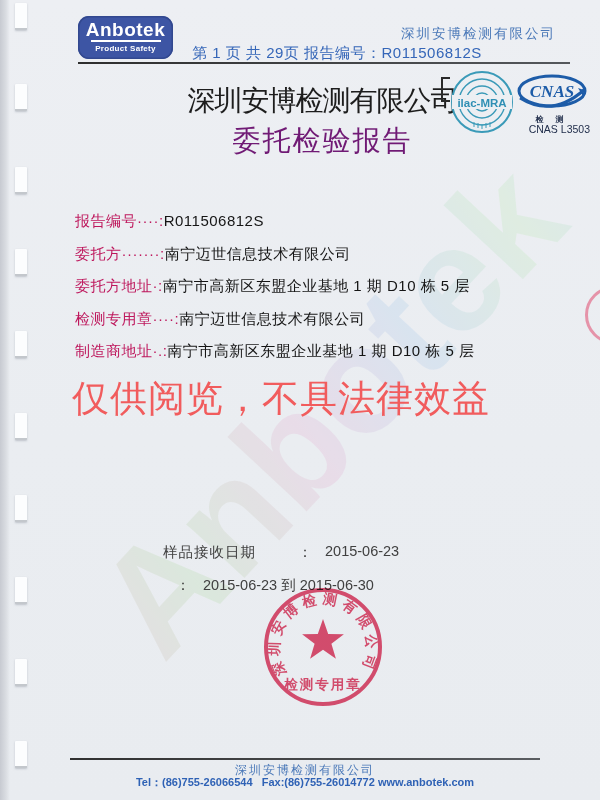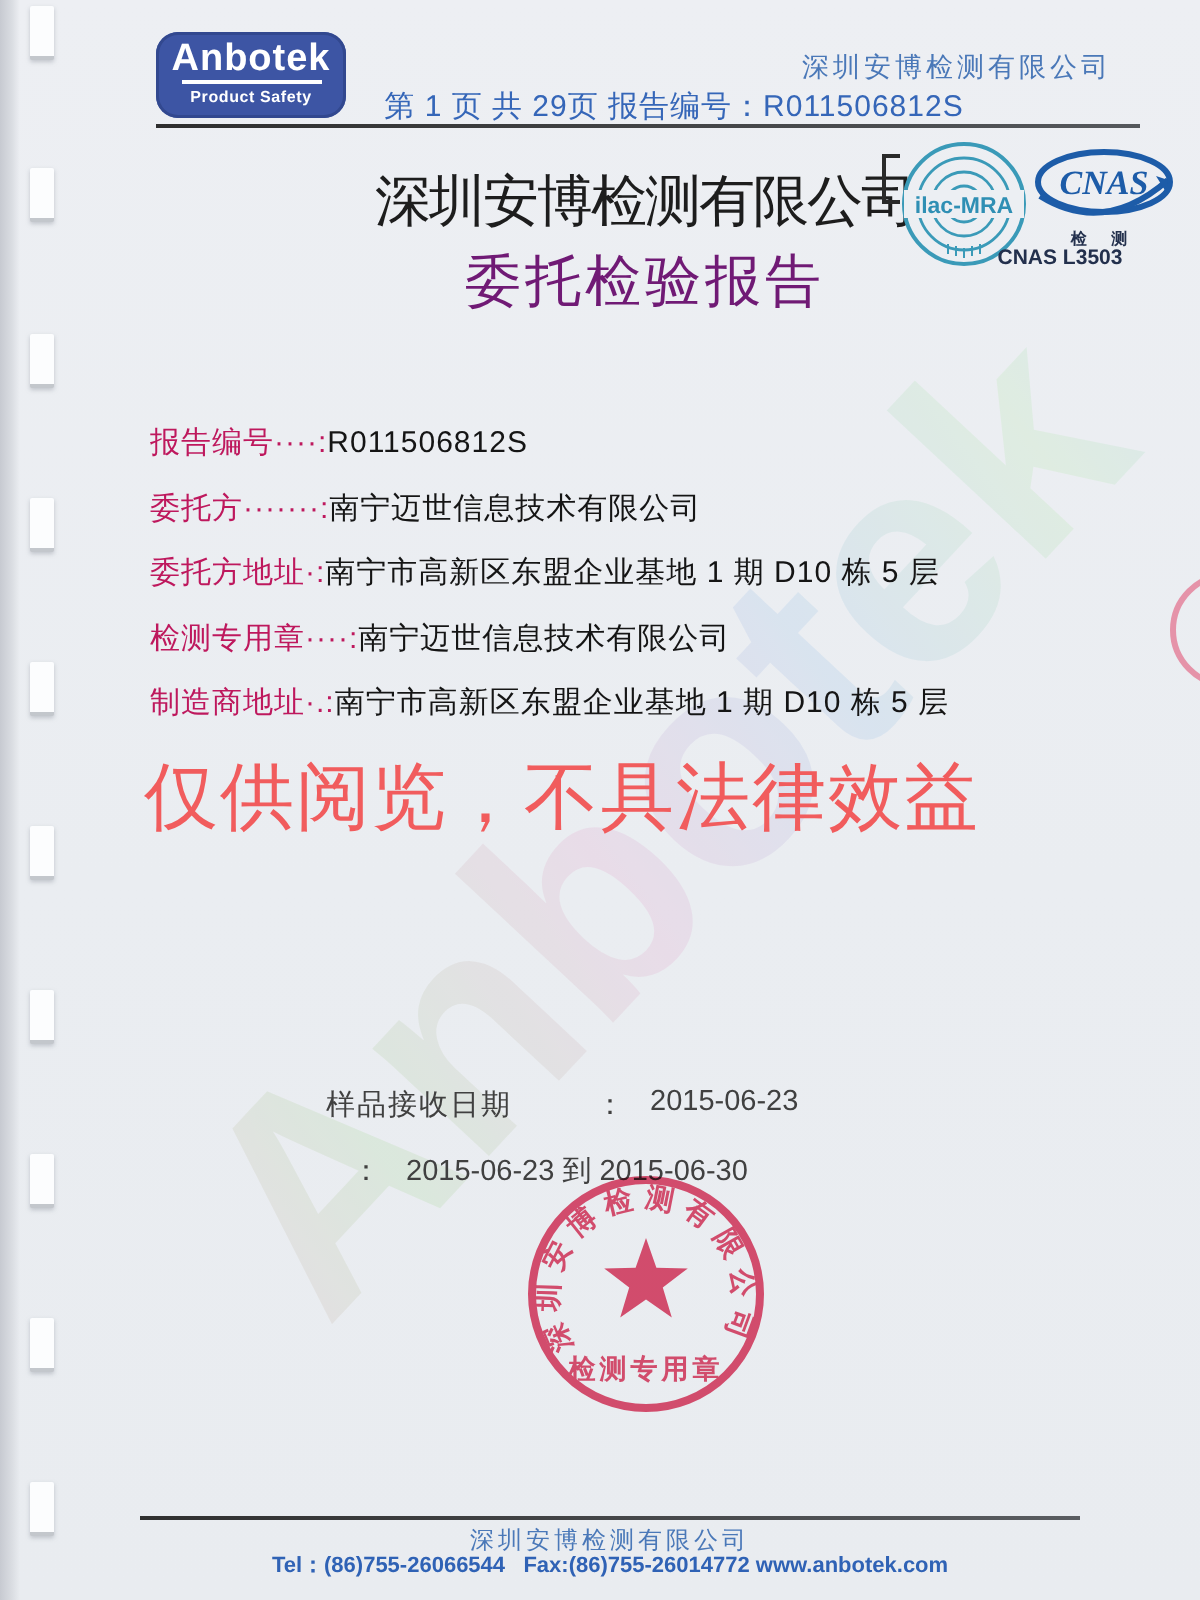--- a/index.html
+++ b/index.html
@@ -34,22 +34,22 @@
   
   .title1{left:75px;top:82px;width:495px;text-align:center;font-family:"Liberation Serif",serif;
     color:#1d1d1d;font-size:28px;letter-spacing:-1px;z-index:3;}
   .title2{left:75px;top:122px;width:495px;text-align:center;font-family:Liberation Sans, sans-serif;
     color:#701a75;font-size:28px;letter-spacing:2px;z-index:3;}
   
   .ilac{left:450px;top:70px;z-index:4;}
   .cnas{left:514px;top:72px;z-index:4;}
   .cnas-sub1{left:514px;top:114px;width:76px;text-align:center;font-size:8px;
     font-weight:bold;letter-spacing:5px;color:#23304d;z-index:4;}
-  .cnas-sub2{left:492px;top:123px;width:76px;text-align:center;font-size:10.5px;
-    font-weight:bold;color:#23304d;z-index:4;}
+  .cnas-sub2{left:514px;top:123px;width:76px;text-align:right;font-size:10.5px;
+    font-weight:normal;color:#23304d;z-index:4;}
   
   .watermark{left:-35px;top:320px;width:730px;height:180px;line-height:180px;text-align:center;
     transform:rotate(-47deg);font-size:150px;font-weight:bold;z-index:1;
     background:linear-gradient(100deg,#ecc9de 0%,#cfe4cd 22%,#e8cfe2 45%,#cbdcee 65%,#d6ecd4 85%,#c9dff0 100%);
     -webkit-background-clip:text;background-clip:text;color:transparent;opacity:.55;}
   
   .field{left:75px;width:470px;font-size:15px;color:#151515;letter-spacing:.5px;z-index:3;}
   .field .lbl{color:#be185d;}
   .field .val{margin-left:0;}
   

